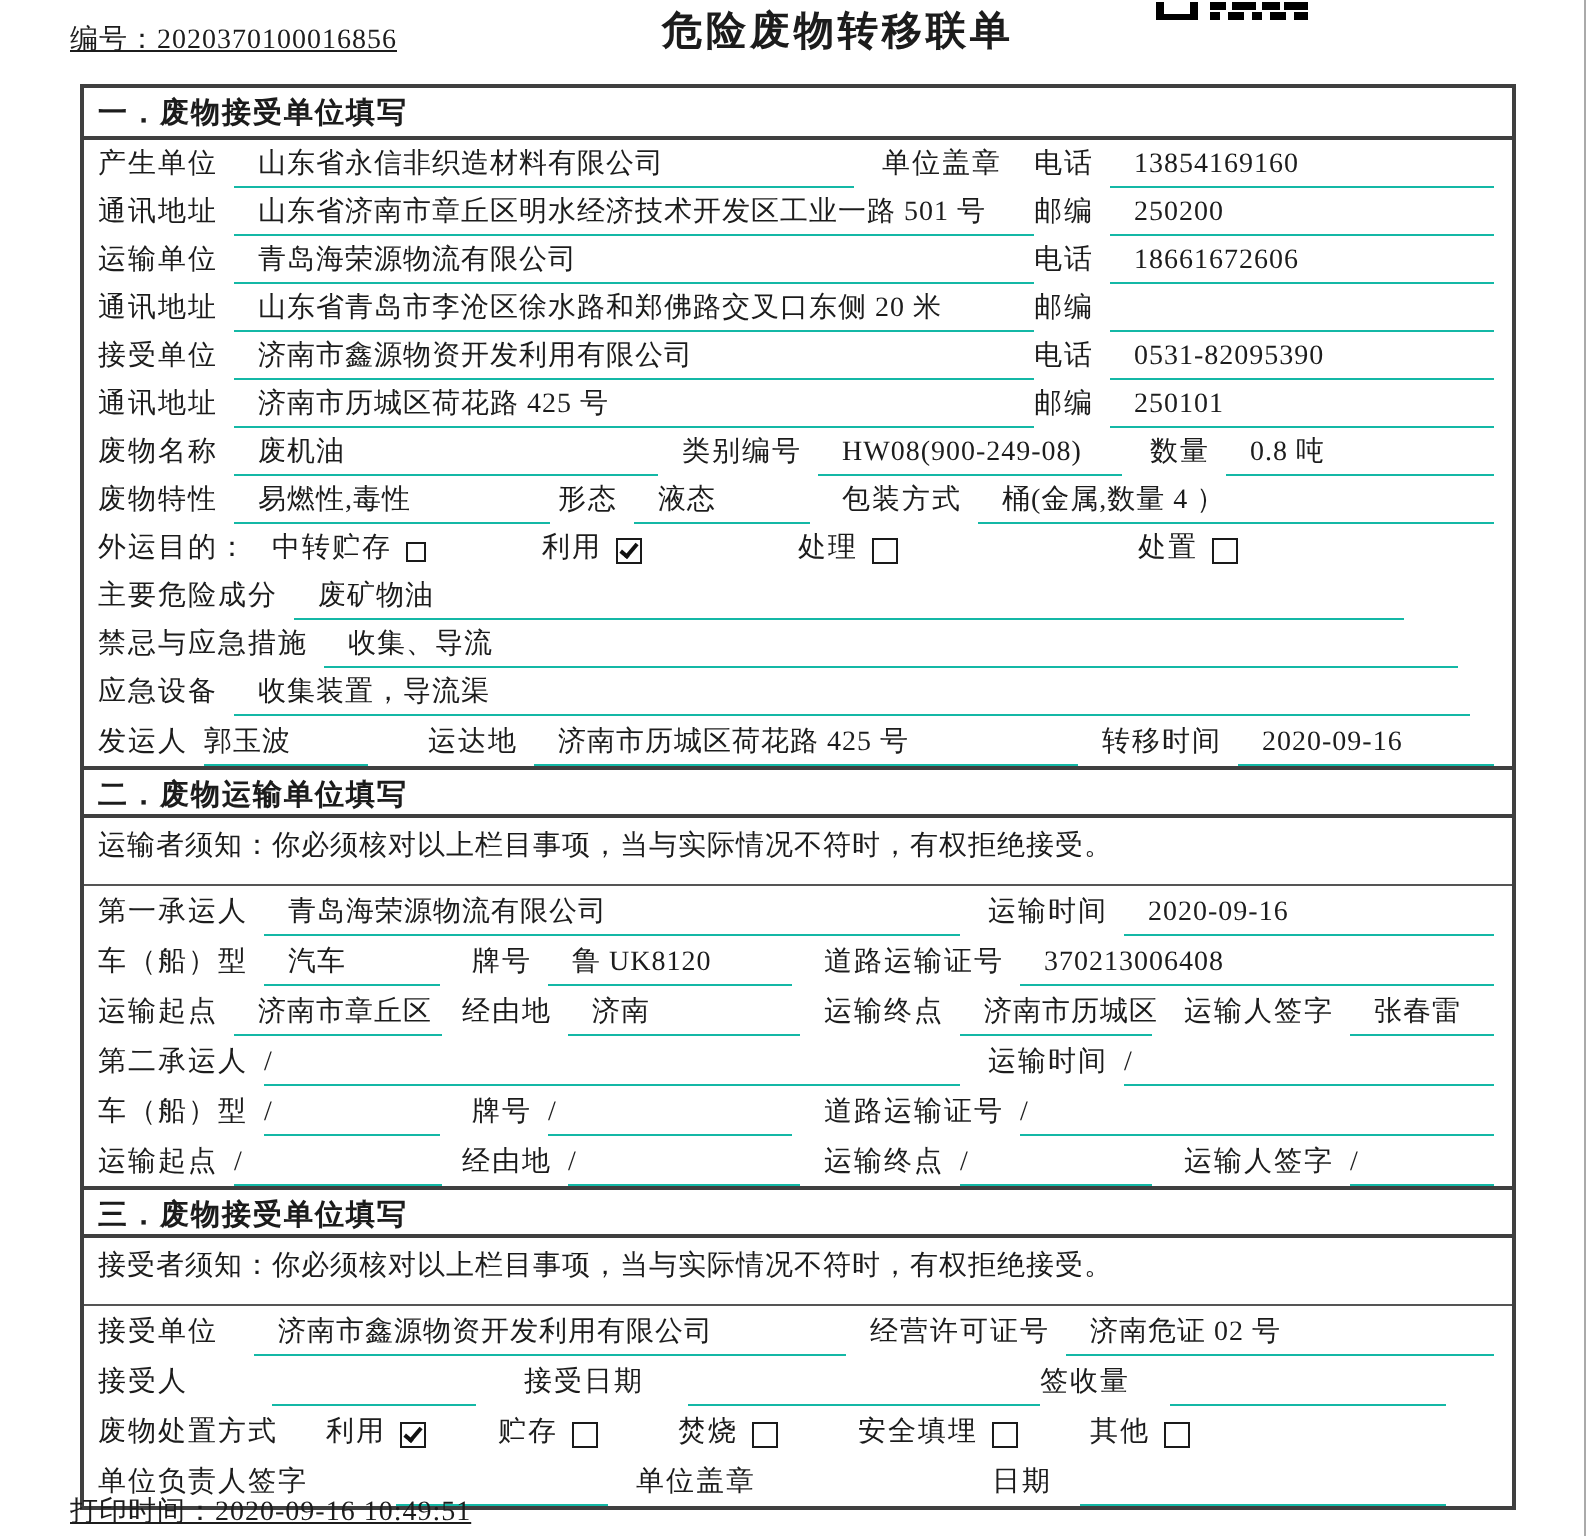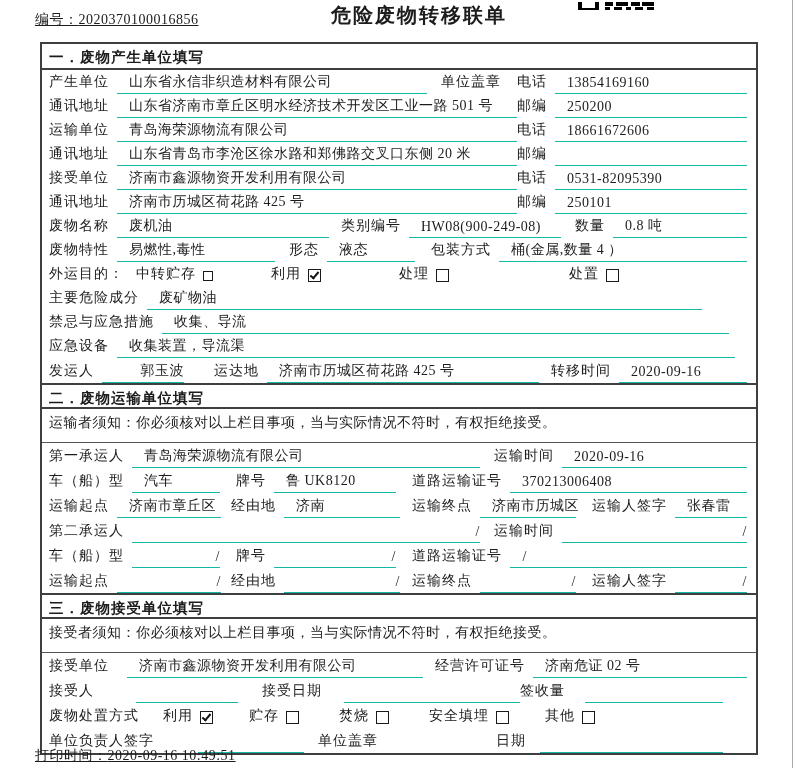--- a/index.html
+++ b/index.html
@@ -34,21 +34,21 @@
   .row{
     display:flex;align-items:flex-end;box-sizing:border-box;
     padding:0 9px 0 7px;height:24px;
   }
   .row.h25{height:25px;}
   .lbl{white-space:nowrap;padding-bottom:3px;letter-spacing:1px;}
   .fill{
     border-bottom:1px solid #14b8a6;padding:0 0 2px 12px;margin-left:8px;
     white-space:nowrap;box-sizing:border-box;letter-spacing:.5px;
   }
-  .fill.c{text-align:right;padding-left:0;}
+  .fill.c{text-align:left;padding-left:0;}
   .flex1{flex:1;}
   .sp{flex:1;}
   
   .cbg{display:flex;align-items:flex-end;white-space:nowrap;}
   .cb{
     display:inline-block;width:11px;height:11px;border:1px solid #1a1a1a;
     margin:0 0 4px 7px;position:relative;background:#fff;
   }
   .cb.sm{width:8px;height:8px;margin-bottom:5px;}
   .cb.checked::after{
@@ -75,21 +75,21 @@
     <rect x="27" y="5" width="5" height="4" fill="#000"></rect>
     <rect x="36" y="5" width="8" height="4" fill="#000"></rect>
     <rect x="48" y="5" width="5" height="4" fill="#000"></rect>
     <rect x="57" y="5" width="8" height="4" fill="#000"></rect>
     <rect x="69" y="5" width="7" height="4" fill="#000"></rect>
   </svg>
 </div>
 
 <div class="form-table">
 
-  <div class="sec-header">一．废物产生单位填写</div>
+  <div class="sec-header">一．废物接受单位填写</div>
 
   <div class="row">
     <span class="lbl">产生单位</span>
     <span class="fill" style="width:310px">山东省永信非织造材料有限公司</span>
     <span class="lbl" style="margin-left:14px">单位盖章</span>
     <span class="sp"></span>
     <span class="lbl">电话</span>
     <span class="fill" style="width:192px">13854169160</span>
   </div>
 
@@ -133,21 +133,21 @@
     <span class="fill" style="width:212px">废机油</span>
     <span class="lbl" style="margin-left:12px">类别编号</span>
     <span class="fill" style="width:152px">HW08(900-249-08)</span>
     <span class="lbl" style="margin-left:14px">数量</span>
     <span class="fill flex1">0.8 吨</span>
   </div>
 
   <div class="row">
     <span class="lbl">废物特性</span>
     <span class="fill" style="width:158px">易燃性,毒性</span>
-    <span class="lbl" style="margin-left:14px">形态</span>
+    <span class="lbl" style="margin-left:4px">形态</span>
     <span class="fill" style="width:88px">液态</span>
     <span class="lbl" style="margin-left:16px">包装方式</span>
     <span class="fill flex1">桶(金属,数量  4 ）</span>
   </div>
 
   <div class="row">
     <span class="lbl">外运目的：</span>
     <span class="cbg" style="margin-left:12px">
       <span class="lbl">中转贮存</span>
       <span class="cb sm"></span>

